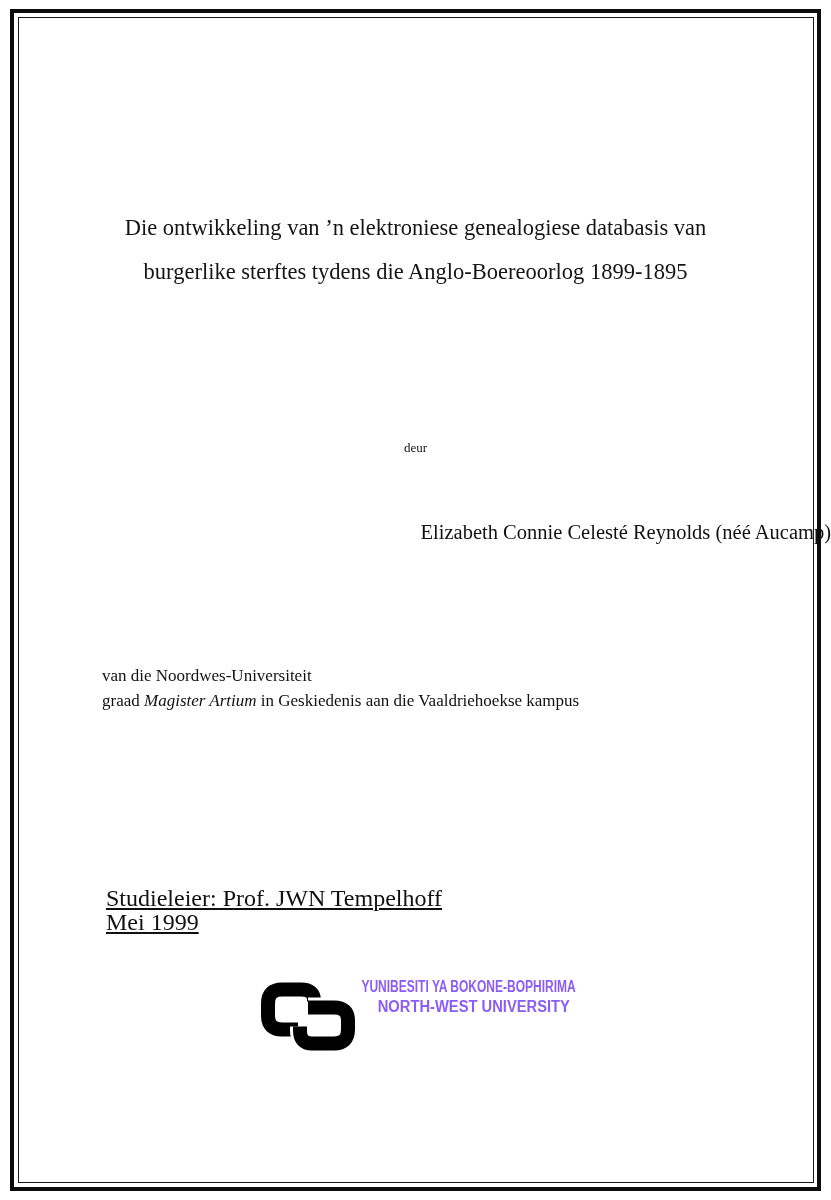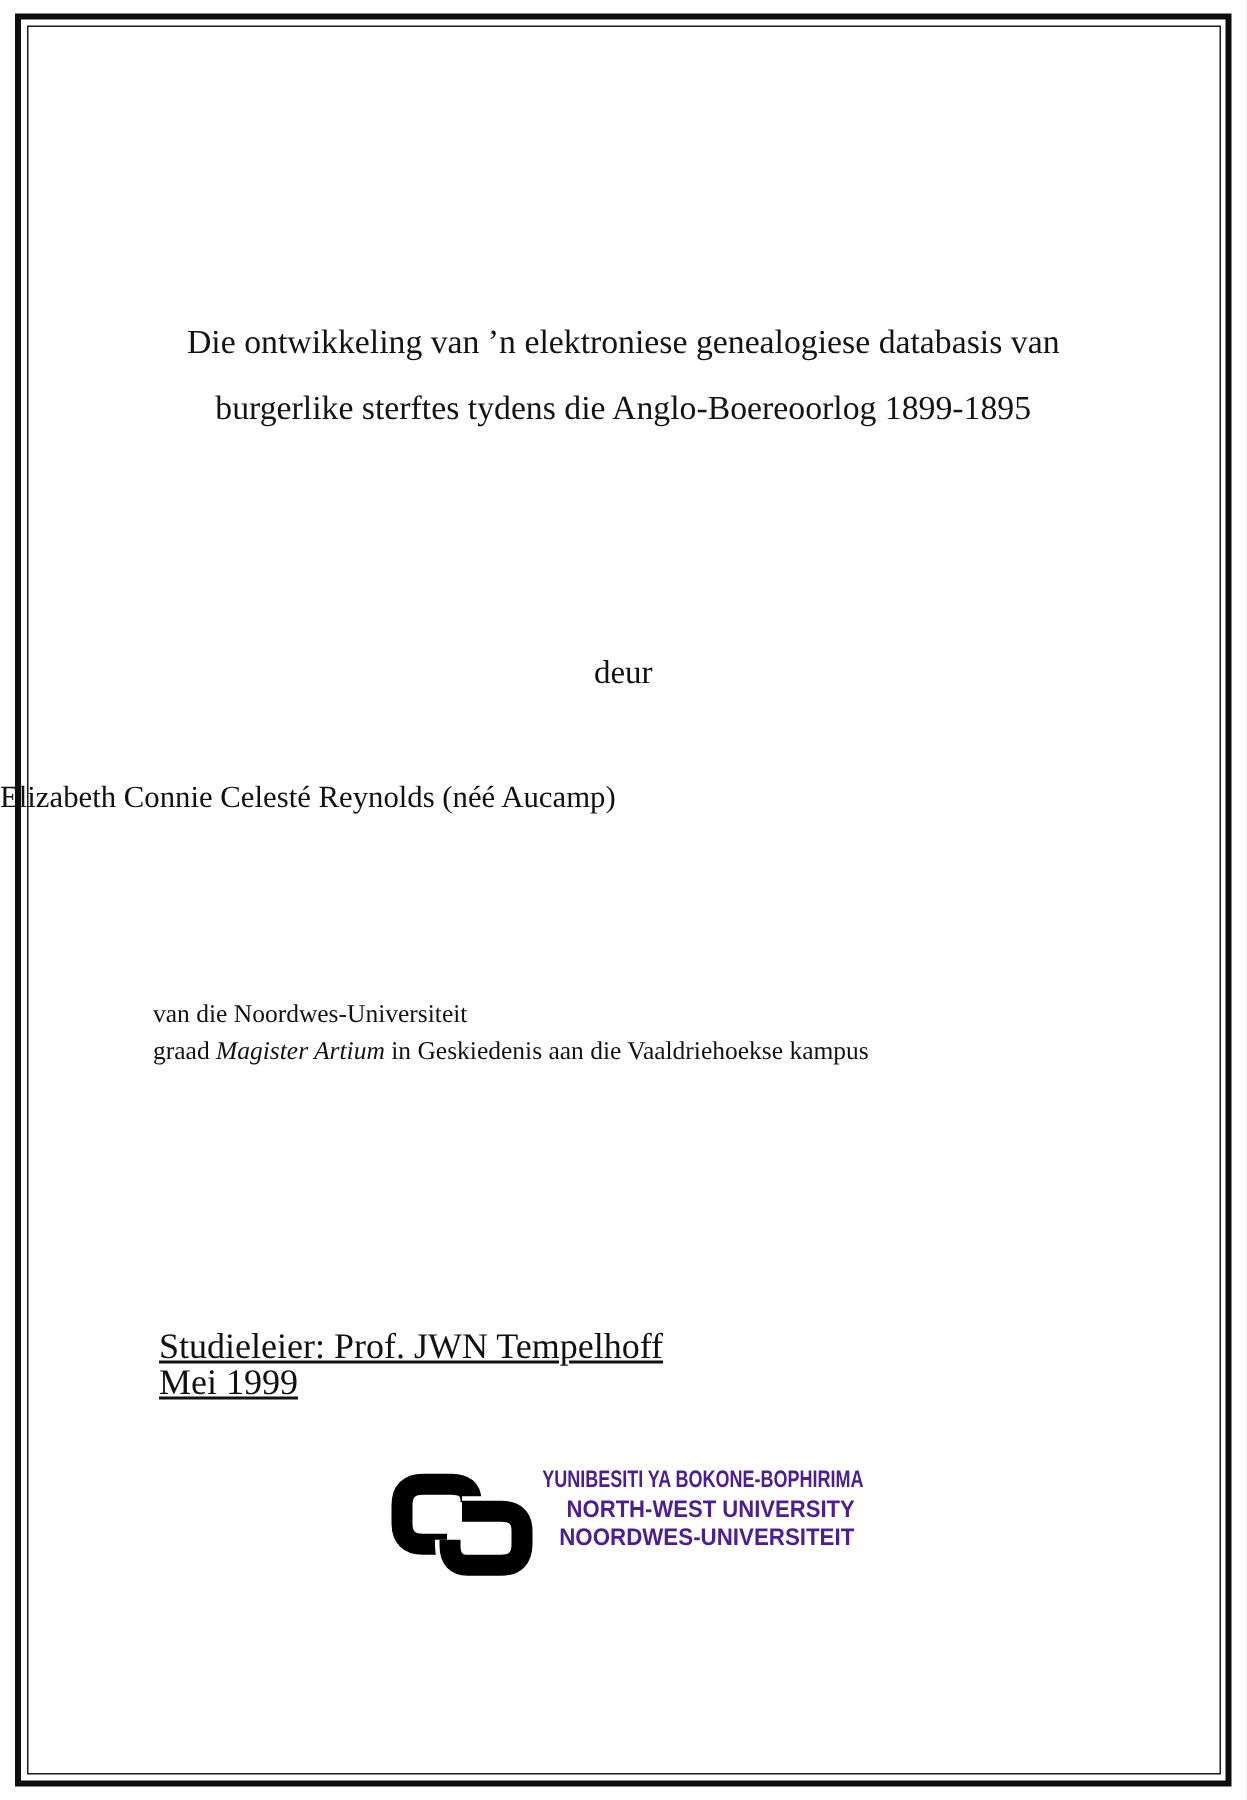--- a/index.html
+++ b/index.html
@@ -35,28 +35,28 @@
     text-align: center;
     font-size: 22.5px;
     line-height: 44px;
     color: #141414;
   }
   .byline {
     position: absolute;
     left: 0; top: 437px;
     width: 100%;
     text-align: center;
-    font-size: 22px;
+    font-size: 13px;
     line-height: 22px;
   }
   .author {
     position: absolute;
     left: 0; top: 519px;
     width: 100%;
-    text-align: left;
+    text-align: right;
     font-size: 20.5px;
     line-height: 26px;
   }
   .statement {
     position: absolute;
     left: 102px; top: 663px;
     width: 626px;
     font-size: 17px;
     line-height: 25px;
     text-align: left;
@@ -87,21 +87,21 @@
   }
   .logo-text {
     position: absolute;
     left: 34px; top: 3px;
     width: 280px;
     text-align: right;
     font-family: "Liberation Sans", "DejaVu Sans", sans-serif;
     font-weight: 700;
     font-size: 16px;
     line-height: 19.5px;
-    color: #4c1d95;
+    color: #8b5cf6;
     white-space: nowrap;
   }
   .logo-text .squeeze {
     display: inline-block;
     transform-origin: right center;
   }
   .logo-text .l1 { transform: scaleX(0.75); }
   .logo-text .l2 { transform: scaleX(0.92); }
   .logo-text .l3 { transform: scaleX(0.93); }
 </style>
@@ -137,17 +137,16 @@
 
       <path d="M 42 55 L 26 55 Q 12 55 12 41 L 12 29 Q 12 15 26 15 L 45 15 Q 58 15 58 26 L 58 27" fill="none" stroke="#000000" stroke-width="14" stroke-linecap="butt"></path>
 
       <path d="M 52 33 L 78 33 Q 92 33 92 46 L 92 55 Q 92 69 78 69 L 56 69 Q 44 69 44 56 L 44 52" fill="none" stroke="#ffffff" stroke-width="20" stroke-linecap="butt"></path>
 
       <path d="M 52 33 L 78 33 Q 92 33 92 46 L 92 55 Q 92 69 78 69 L 56 69 Q 44 69 44 56 L 44 52" fill="none" stroke="#000000" stroke-width="14" stroke-linecap="butt"></path>
     </svg>
     <div class="logo-text">
       <div><span class="squeeze l1">YUNIBESITI YA BOKONE-BOPHIRIMA</span></div>
       <div><span class="squeeze l2">NORTH-WEST UNIVERSITY</span></div>
-      <div><span class="squeeze l3">NOORDWES-UNIVERSITEIT</span></div>
     </div>
   </div>
 
 </div>
 
 </body></html>

